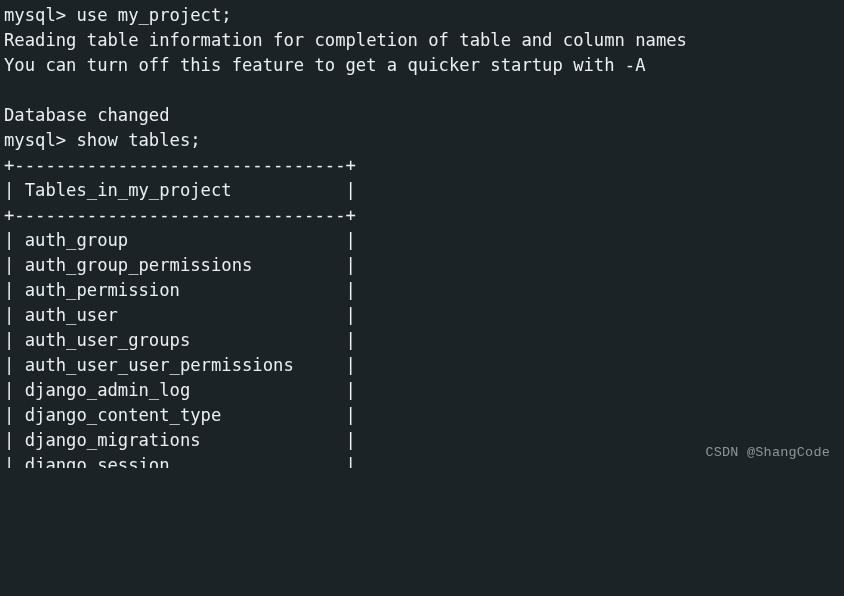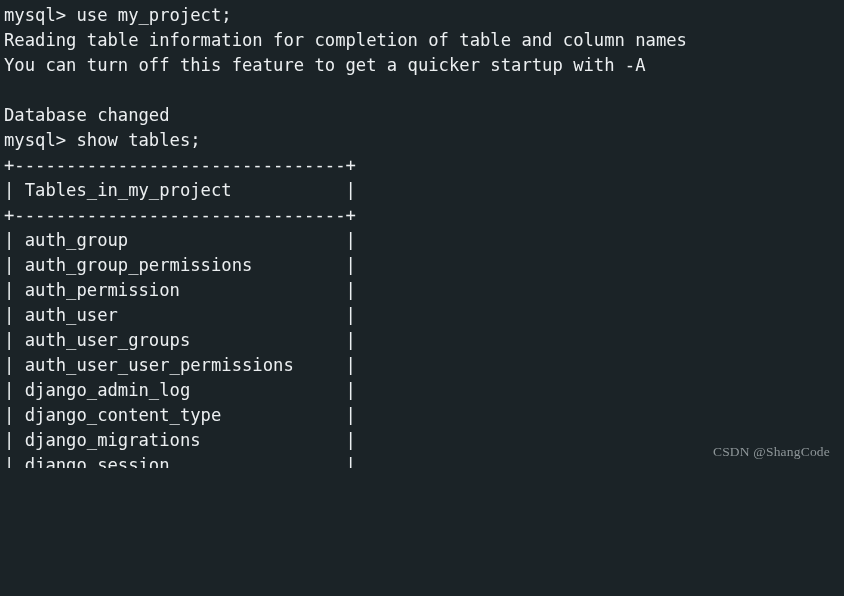--- a/index.html
+++ b/index.html
@@ -32,21 +32,21 @@
     color: #eceff1;
     white-space: pre;
     font-weight: normal;
     -webkit-font-smoothing: antialiased;
   }
 
   .watermark {
     position: absolute;
     right: 14px;
     bottom: 8px;
-    font-family: Liberation Serif, serif;
+    font-family: Liberation Mono, monospace;
     font-size: 13.5px;
     color: #8e9699;
     white-space: pre;
     letter-spacing: 0.2px;
     text-align: right;
   }
 </style>
 </head>
 <body>
 

